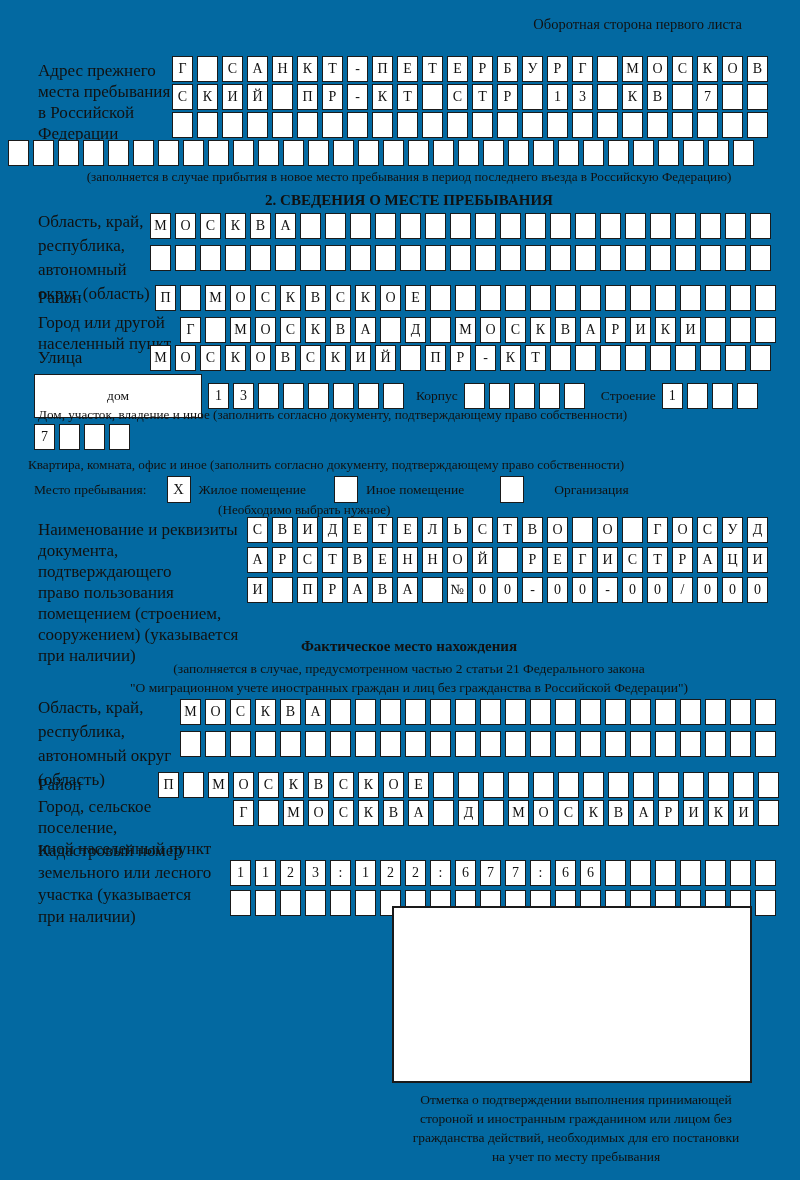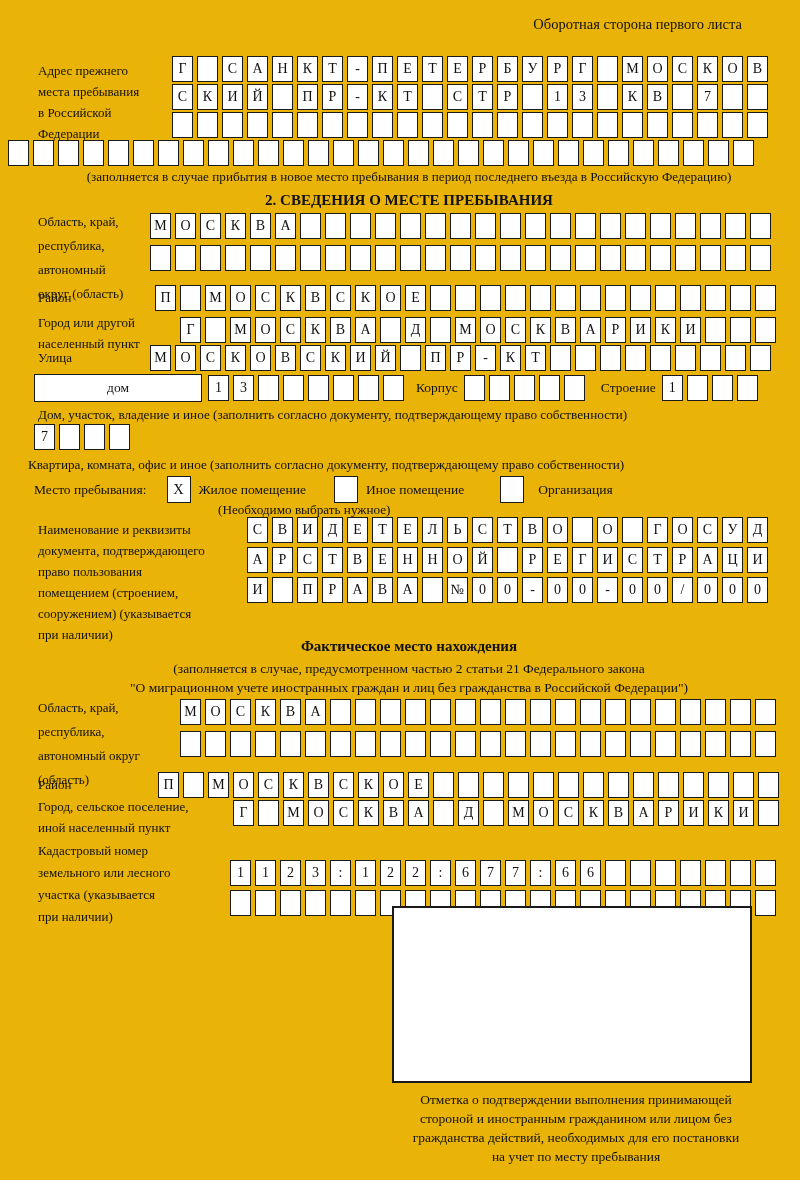--- a/index.html
+++ b/index.html
@@ -1,37 +1,37 @@
 <!DOCTYPE html>
 <html><head>
 <meta charset="utf-8">
 <style>
   html,body{margin:0;padding:0;background:#fff;}
   .page{
-    position:relative;width:800px;height:1180px;background:#eab308;
+    position:relative;width:800px;height:1180px;background:#0369a1;
     font-family:"Liberation Serif","DejaVu Serif",serif;color:#111;
     overflow:hidden;
   }
   .abs{position:absolute;}
-  .lbl{font-size:13px;line-height:21px;white-space:pre-line;font-family:Liberation Serif, serif;}
+  .lbl{font-size:17px;line-height:21px;white-space:pre-line;font-family:Liberation Serif, serif;}
   .lbl-lh24{line-height:24px;}
   .lbl-lh22{line-height:22px;}
   .cells{display:flex;gap:4px;}
   .cell{
     box-sizing:border-box;flex:none;width:21px;height:26px;
     border:1.6px solid #1a1a1a;display:inline-flex;align-items:center;justify-content:center;
     font-size:14px;background:#fff;
   }
   .checkbox{
     box-sizing:border-box;flex:none;width:24px;height:27px;
     border:1.7px solid #1a1a1a;display:inline-flex;align-items:center;justify-content:center;
     font-size:14.5px;background:#fff;
   }
   .widebox{
-    box-sizing:border-box;height:28px;border:1.7px solid #1a1a1a;
+    box-sizing:border-box;height:44px;border:1.7px solid #1a1a1a;
     display:inline-flex;align-items:center;justify-content:center;
     font-size:13.5px;background:#fff;flex:none;
   }
   .caption{font-size:13.2px;line-height:18px;}
   .center{text-align:center;width:800px;left:0;margin-left:9px;}
   .title{font-size:15px;font-weight:bold;}
   .note-right{font-size:14.5px;}
   .inline-lbl{font-size:13.5px;flex:none;}
   .flexrow{display:flex;align-items:center;}
   .stamp-box{box-sizing:border-box;border:2px solid #1a1a1a;background:#fff;}
@@ -347,21 +347,21 @@
   </div>
   <div class="abs caption" style="left:28px;top:456px;">Квартира, комната, офис и иное (заполнить согласно документу, подтверждающему право собственности)</div>
 
   <div class="abs flexrow" style="left:34px;top:476px;">
     <span class="inline-lbl">Место пребывания:</span>
     <span class="checkbox" style="margin-left:20px;">X</span>
     <span class="inline-lbl" style="margin-left:8px;">Жилое помещение</span>
     <span class="checkbox" style="margin-left:28px;"></span>
     <span class="inline-lbl" style="margin-left:8px;">Иное помещение</span>
     <span class="checkbox" style="margin-left:36px;"></span>
-    <span class="inline-lbl" style="margin-left:14px;">Организация</span>
+    <span class="inline-lbl" style="margin-left:30px;">Организация</span>
   </div>
   <div class="abs caption" style="left:218px;top:501px;">(Необходимо выбрать нужное)</div>
 
   <div class="abs lbl" style="left:38px;top:519px;width:205px;">Наименование и реквизиты
 документа, подтверждающего
 право пользования
 помещением (строением,
 сооружением) (указывается
 при наличии)</div>
   <div class="abs cells" style="left:247px;top:517px;">

